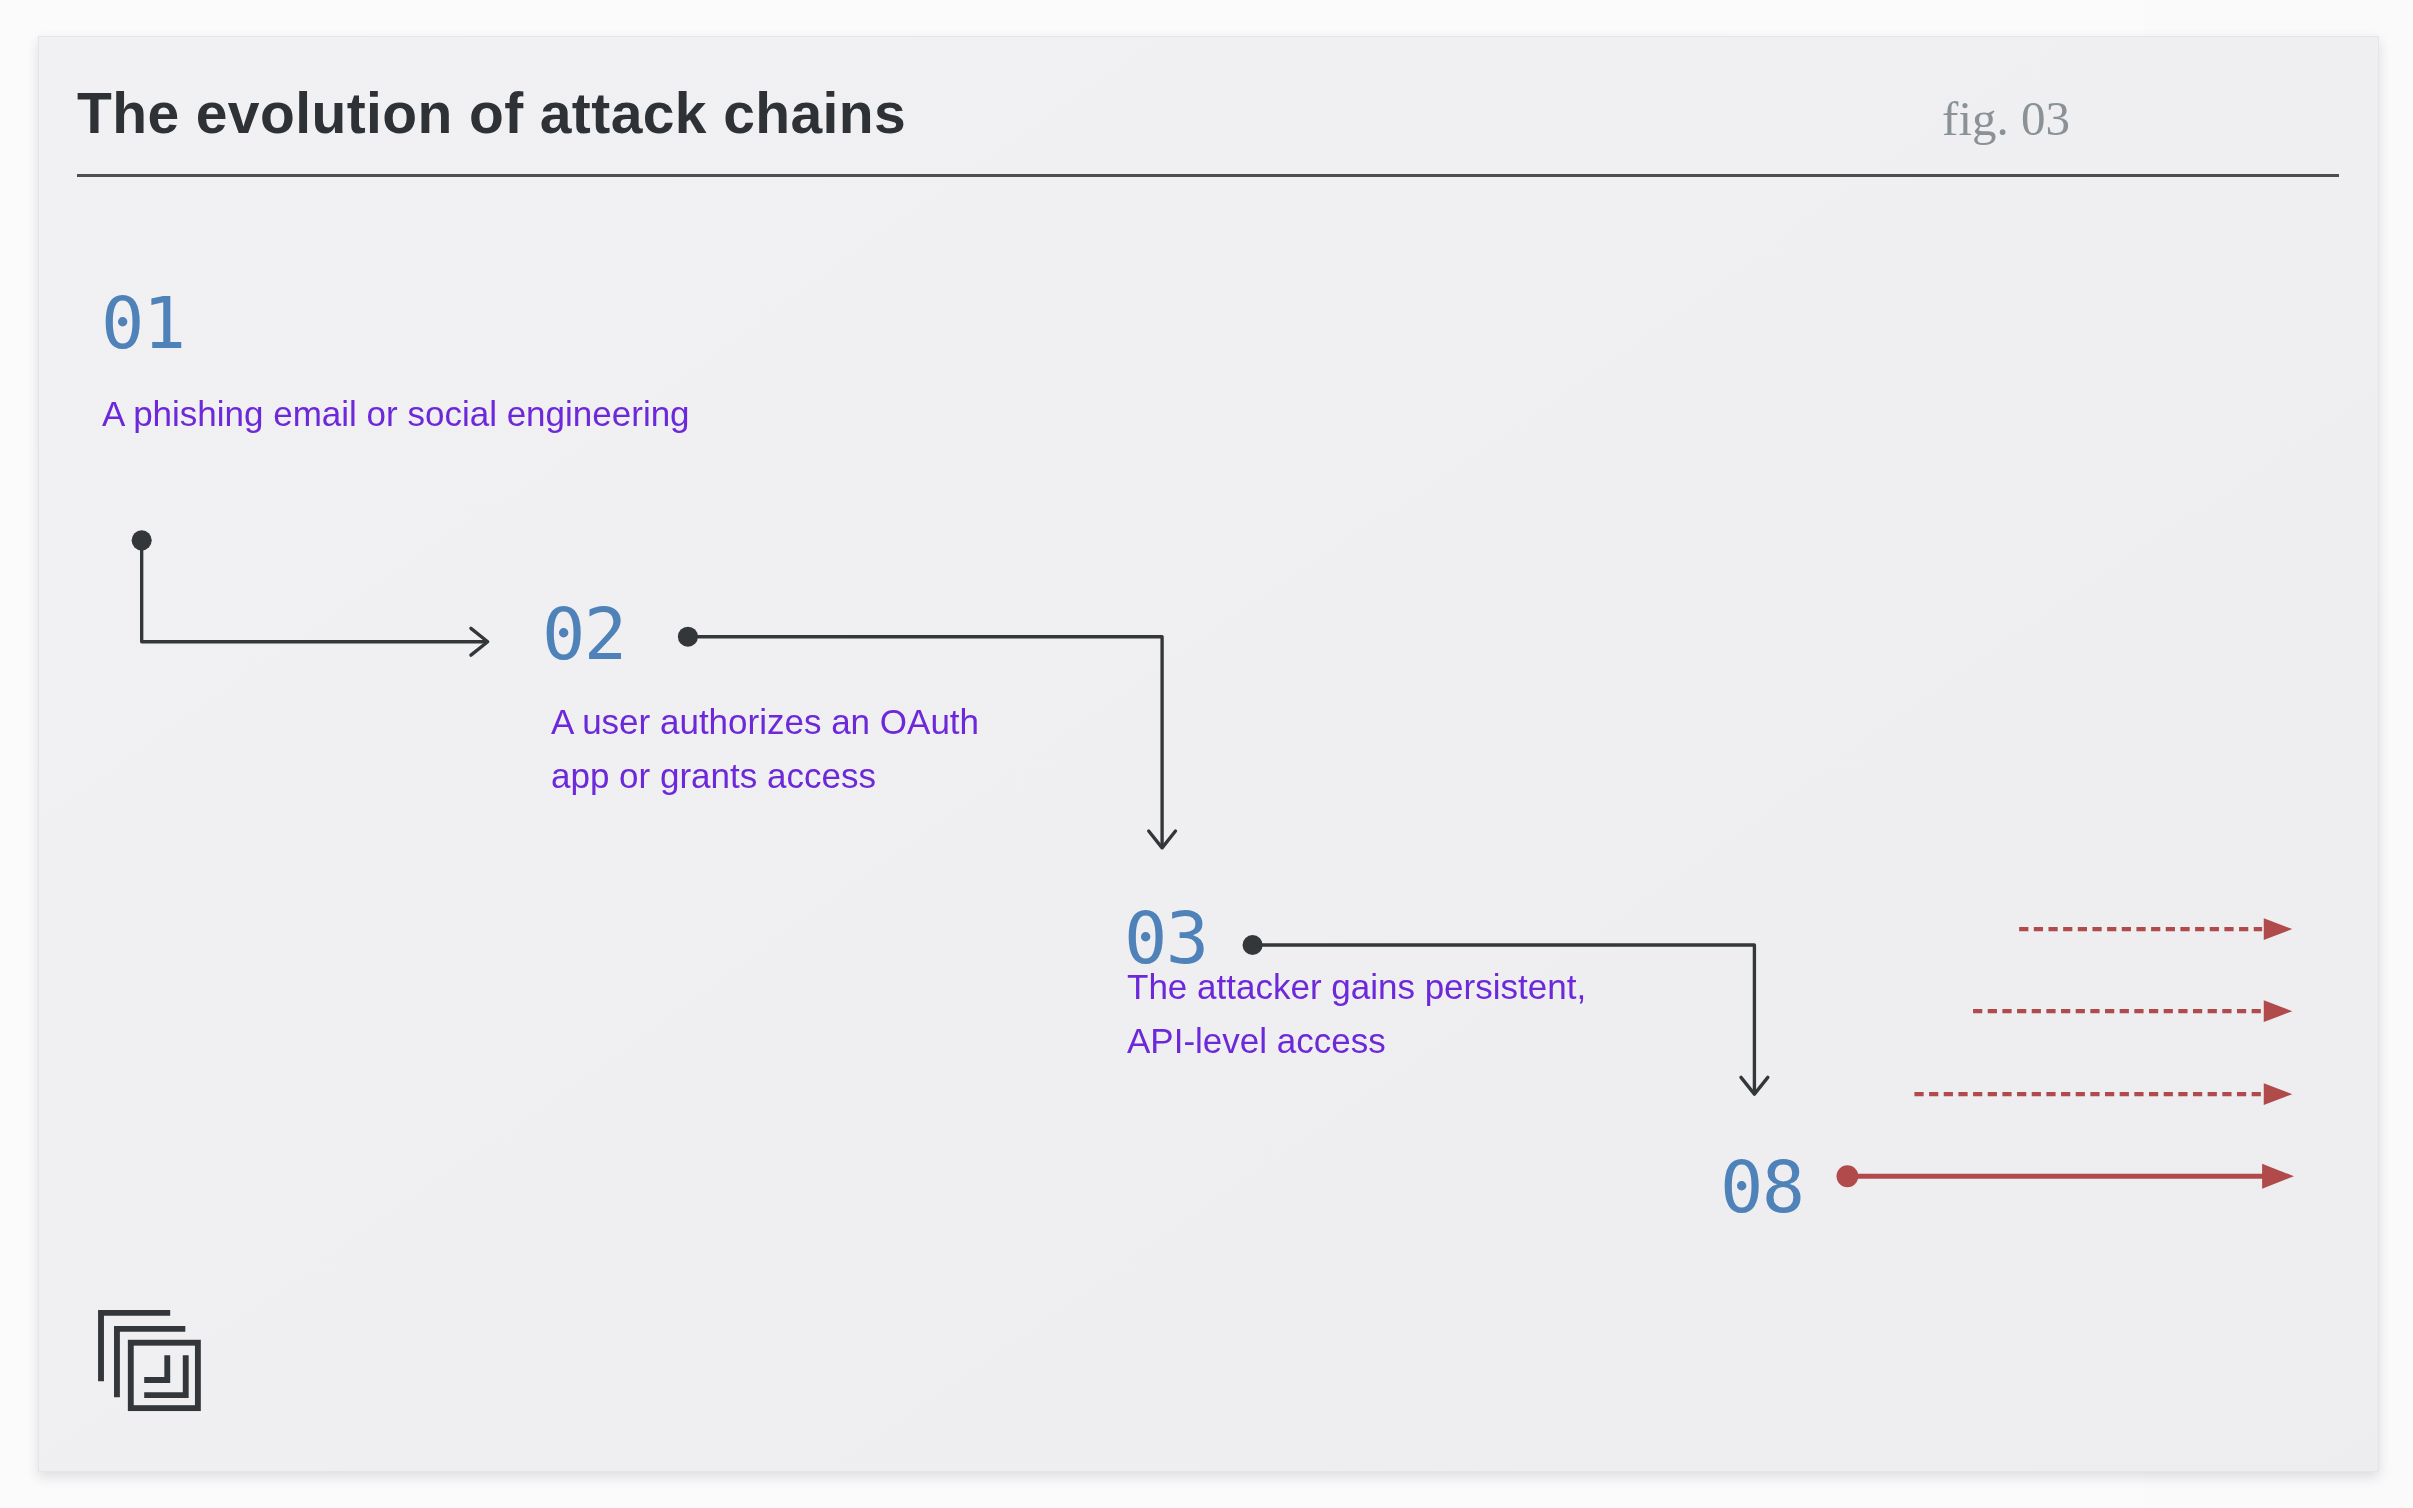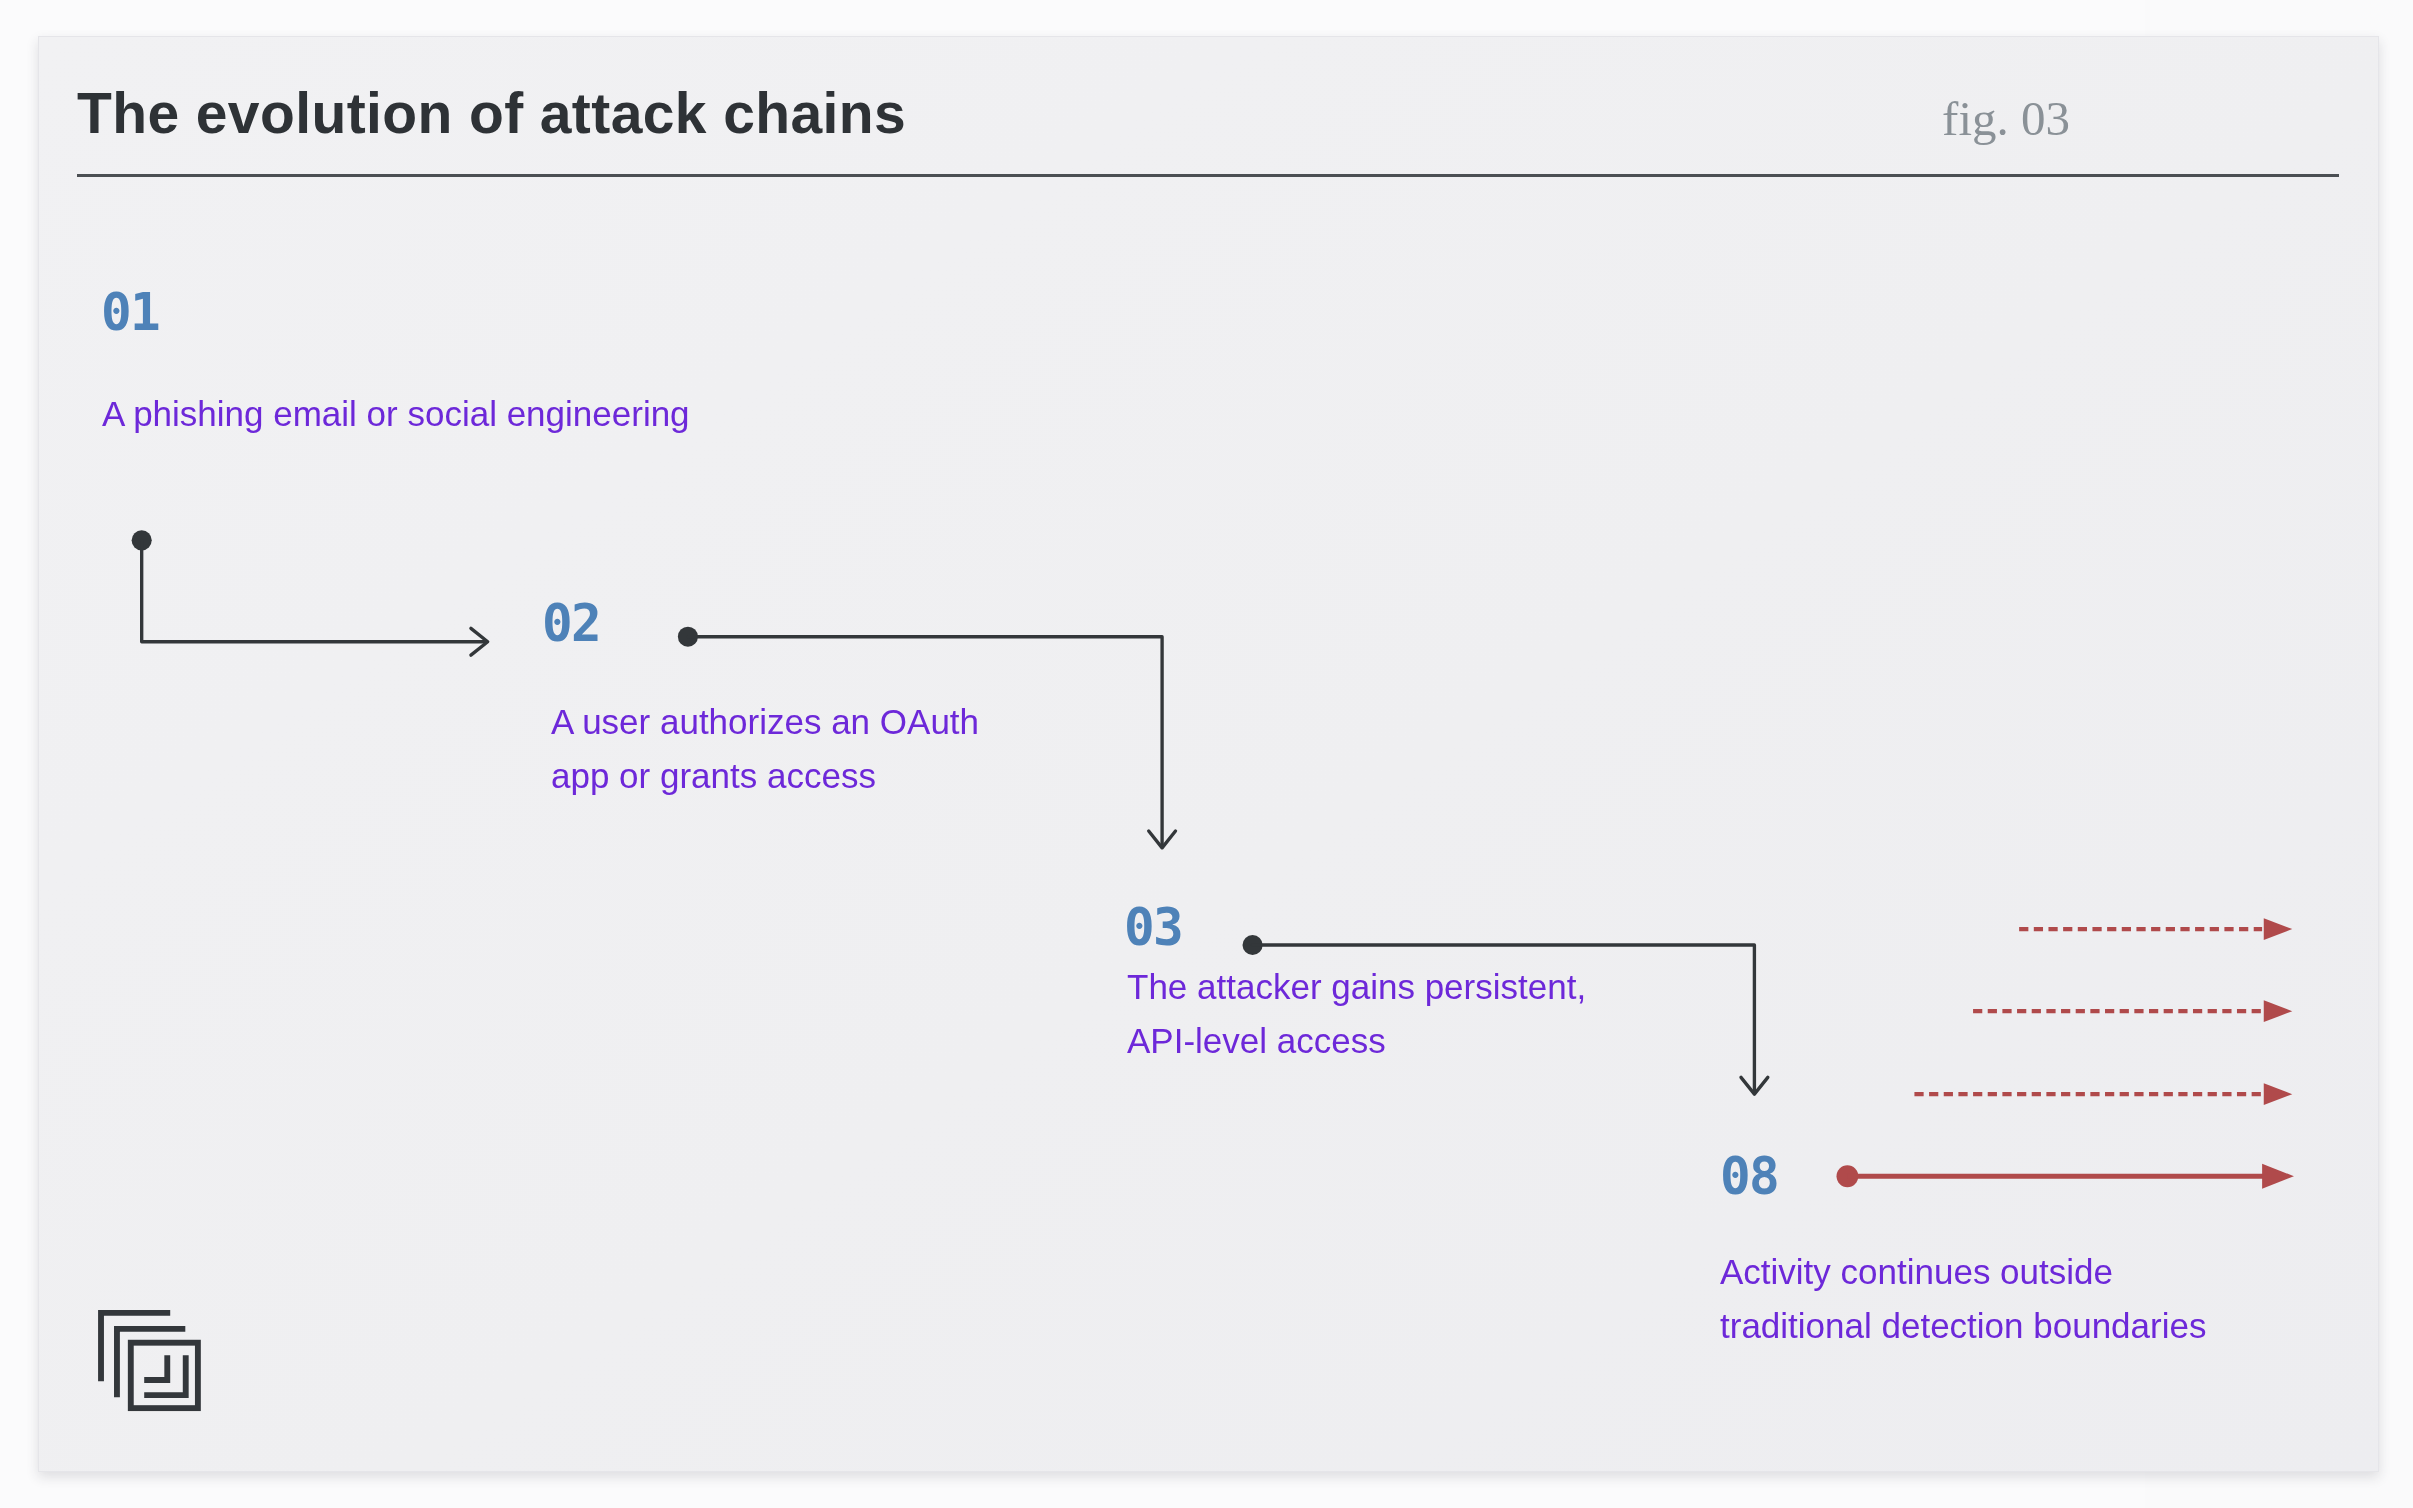--- a/index.html
+++ b/index.html
@@ -47,22 +47,22 @@
   .title-rule {
     position: absolute;
     left: 77px; top: 174px;
     width: 2262px; height: 2.5px;
     background: #4b4f53;
   }
   
   .step-number {
     position: absolute;
     font-family: "DejaVu Sans Mono", monospace;
-    font-size: 51px;
-    font-weight: 700;
+    font-size: 72px;
+    font-weight: 400;
     line-height: 1;
     letter-spacing: -1.7px;
     color: #4e82b8;
     white-space: nowrap;
   }
   .step-desc {
     position: absolute;
     font-size: 35px;
     font-weight: 400;
     line-height: 54px;
@@ -112,24 +112,20 @@
     <div>app or grants access</div>
   </div>
 
   <div class="step-number" id="num-3">03</div>
   <div class="step-desc" id="desc-3">
     <div>The attacker gains persistent,</div>
     <div>API-level access</div>
   </div>
 
   <div class="step-number" id="num-4">08</div>
-  <div class="step-desc" id="desc-4">
-    <div>Activity continues outside</div>
-    <div>traditional detection boundaries</div>
-  </div>
 
   <svg class="overlay" viewBox="0 0 2880 1800">
 
     <g stroke="#33373a" fill="none" stroke-width="4" stroke-linecap="round" stroke-linejoin="round">
       <circle cx="169" cy="645" r="12" fill="#33373a" stroke="none"></circle>
       <path d="M169 645 L169 766 L578 766"></path>
       <path d="M562 750 L582 766 L562 782"></path>
     </g>
 
     <g stroke="#33373a" fill="none" stroke-width="4" stroke-linecap="round" stroke-linejoin="round">

